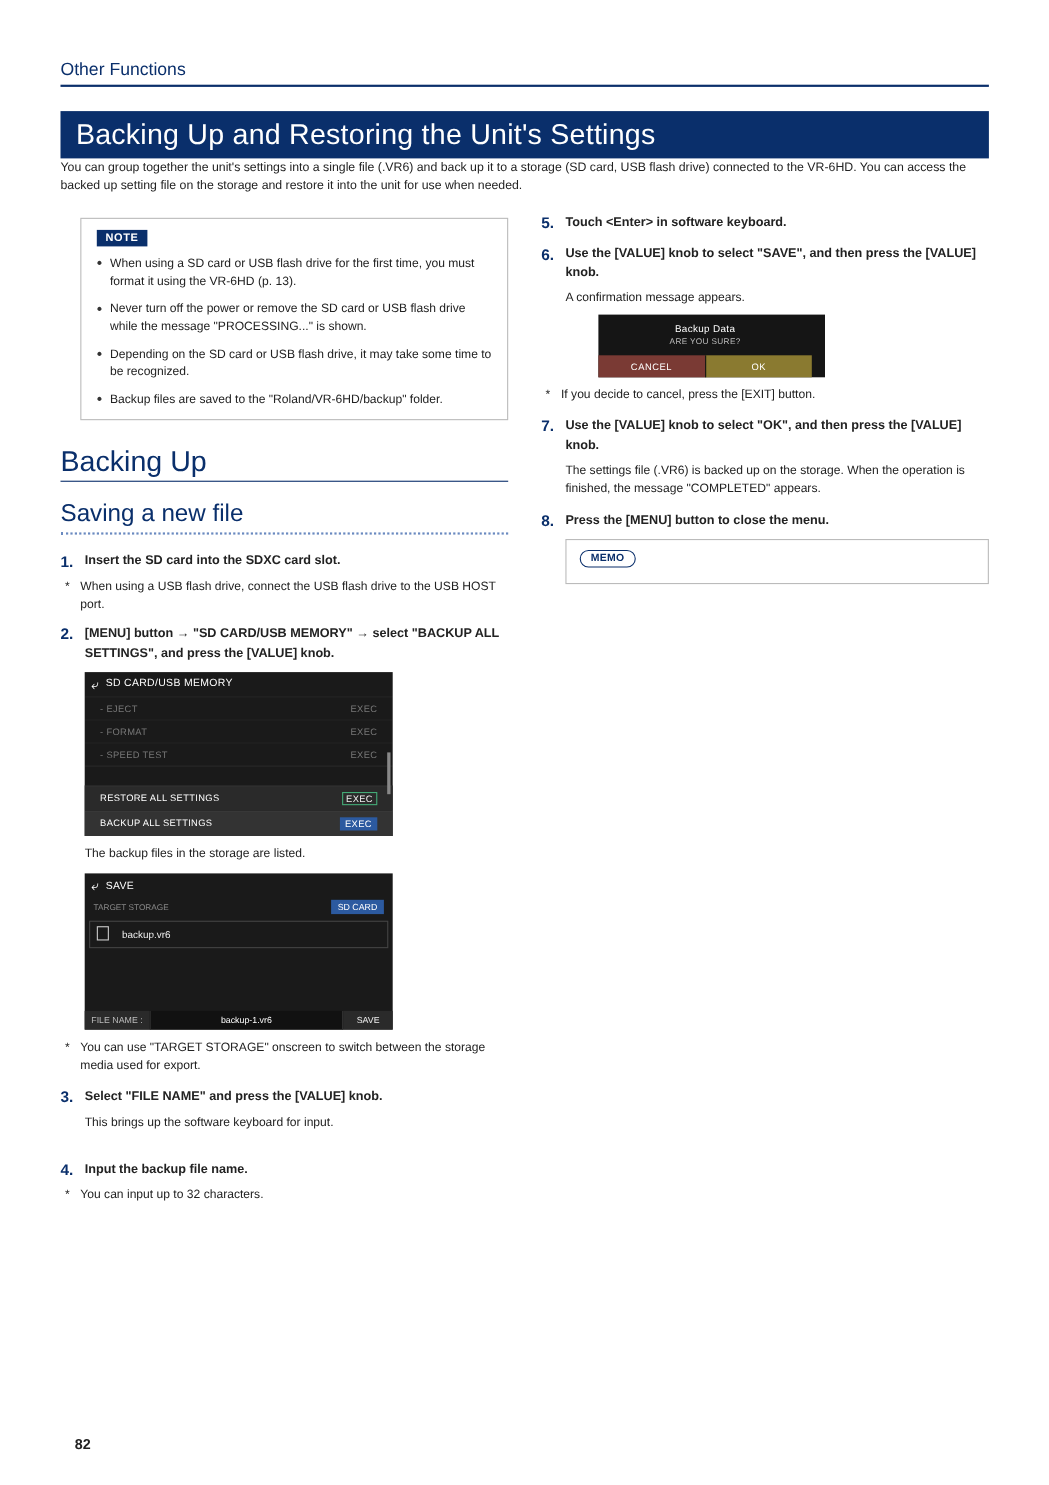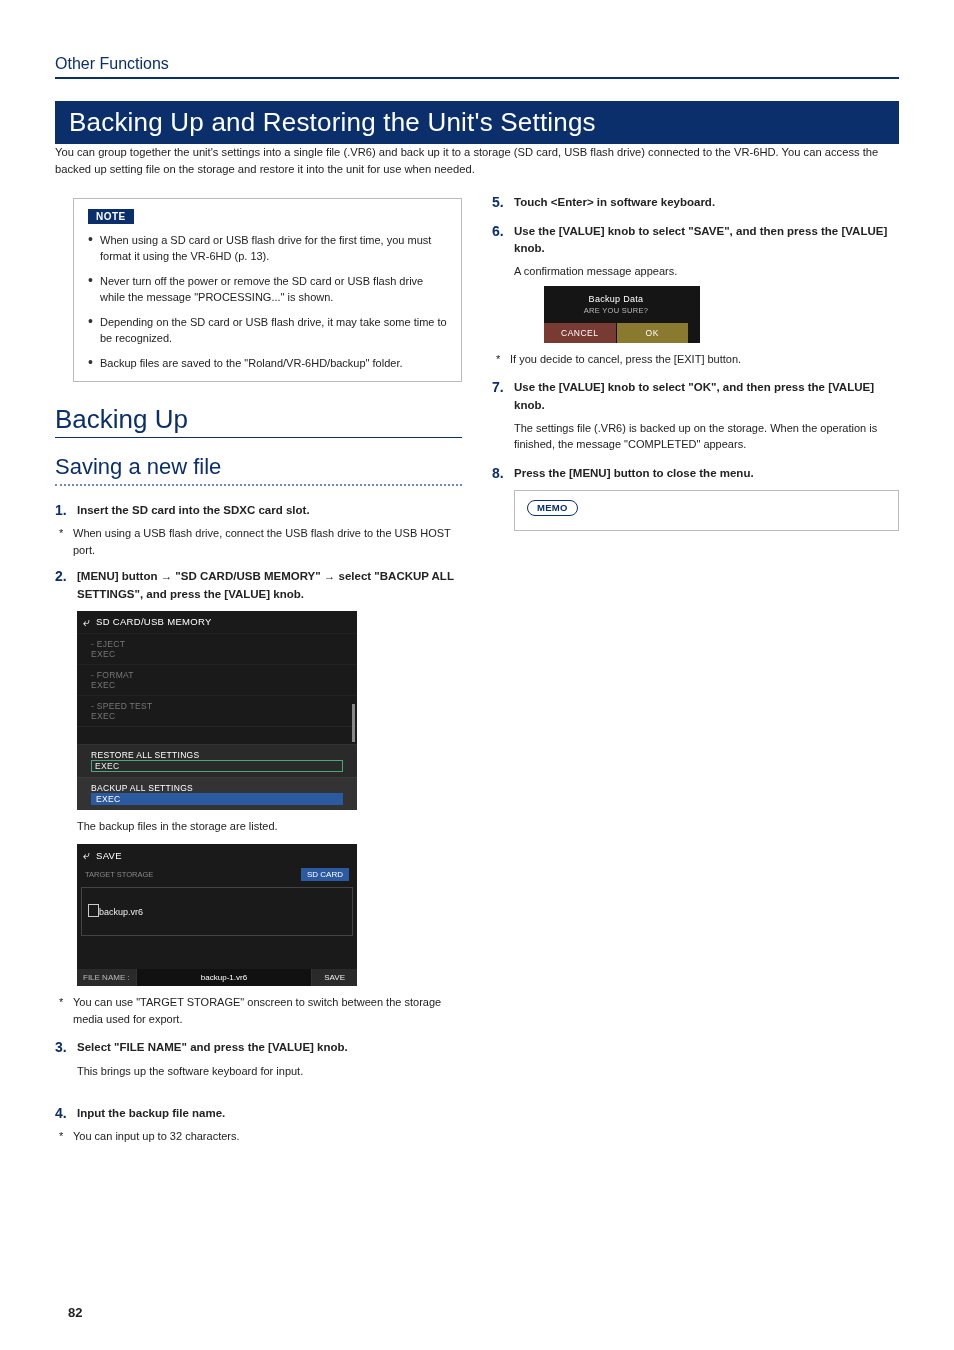--- a/index.html
+++ b/index.html
@@ -148,21 +148,20 @@
   }
   .ss-back { font-size: 12px; }
   .ss-row {
     display: flex;
     justify-content: space-between;
     padding: 5px 14px;
     border-top: 1px solid rgba(255,255,255,0.04);
     color: #777;
     font-size: 8.5px;
     letter-spacing: 0.3px;
-    flex-direction: column;
   }
   .ss-row.hl {
     color: #fff;
     background: #2a2a2a;
   }
   .ss-row.hl .exec { border: 1px solid #4a7; padding: 0 3px; color: #eee; }
   .ss-row.sel { background: #333; color: #fff; }
   .ss-row.sel .exec { background: #2c5aa0; color: #fff; padding: 1px 5px; }
   .ss-spacer { height: 18px; border-top: 1px solid rgba(255,255,255,0.06); }
   .ss-scroll {
@@ -201,24 +200,24 @@
     color: #fff;
     padding: 2px 6px;
     font-size: 8px;
   }
   .ss2-body {
     height: 86px;
     padding: 4px;
   }
   .ss2-file {
     border: 1px solid #444;
-    padding: 16px 6px;
+    padding: 4px 6px;
     display: flex;
     align-items: center;
-    gap: 0;
+    gap: 12px;
     font-size: 9px;
     color: #eee;
   }
   .ss2-foot {
     display: flex;
     align-items: stretch;
     font-size: 8px;
   }
   .ss2-fn-label {
     background: #2a2a2a;
@@ -235,21 +234,21 @@
     border-right: 1px solid #333;
   }
   .ss2-save {
     background: #2a2a2a;
     color: #eee;
     padding: 4px 12px;
   }
   
   .dlg {
     margin: 6px 0 8px 52px;
-    width: 156px;
+    width: 206px;
     background: #151515;
     color: #ddd;
     font-size: 9px;
     text-align: center;
     padding: 8px 12px 0 0;
   }
   .dlg-title { color: #fff; letter-spacing: 0.3px; }
   .dlg-sub { color: #bbb; font-size: 7.5px; margin: 2px 0 8px; letter-spacing: 0.3px;}
   .dlg-btns { display: flex; text-align: center; }
   .dlg-btn {

